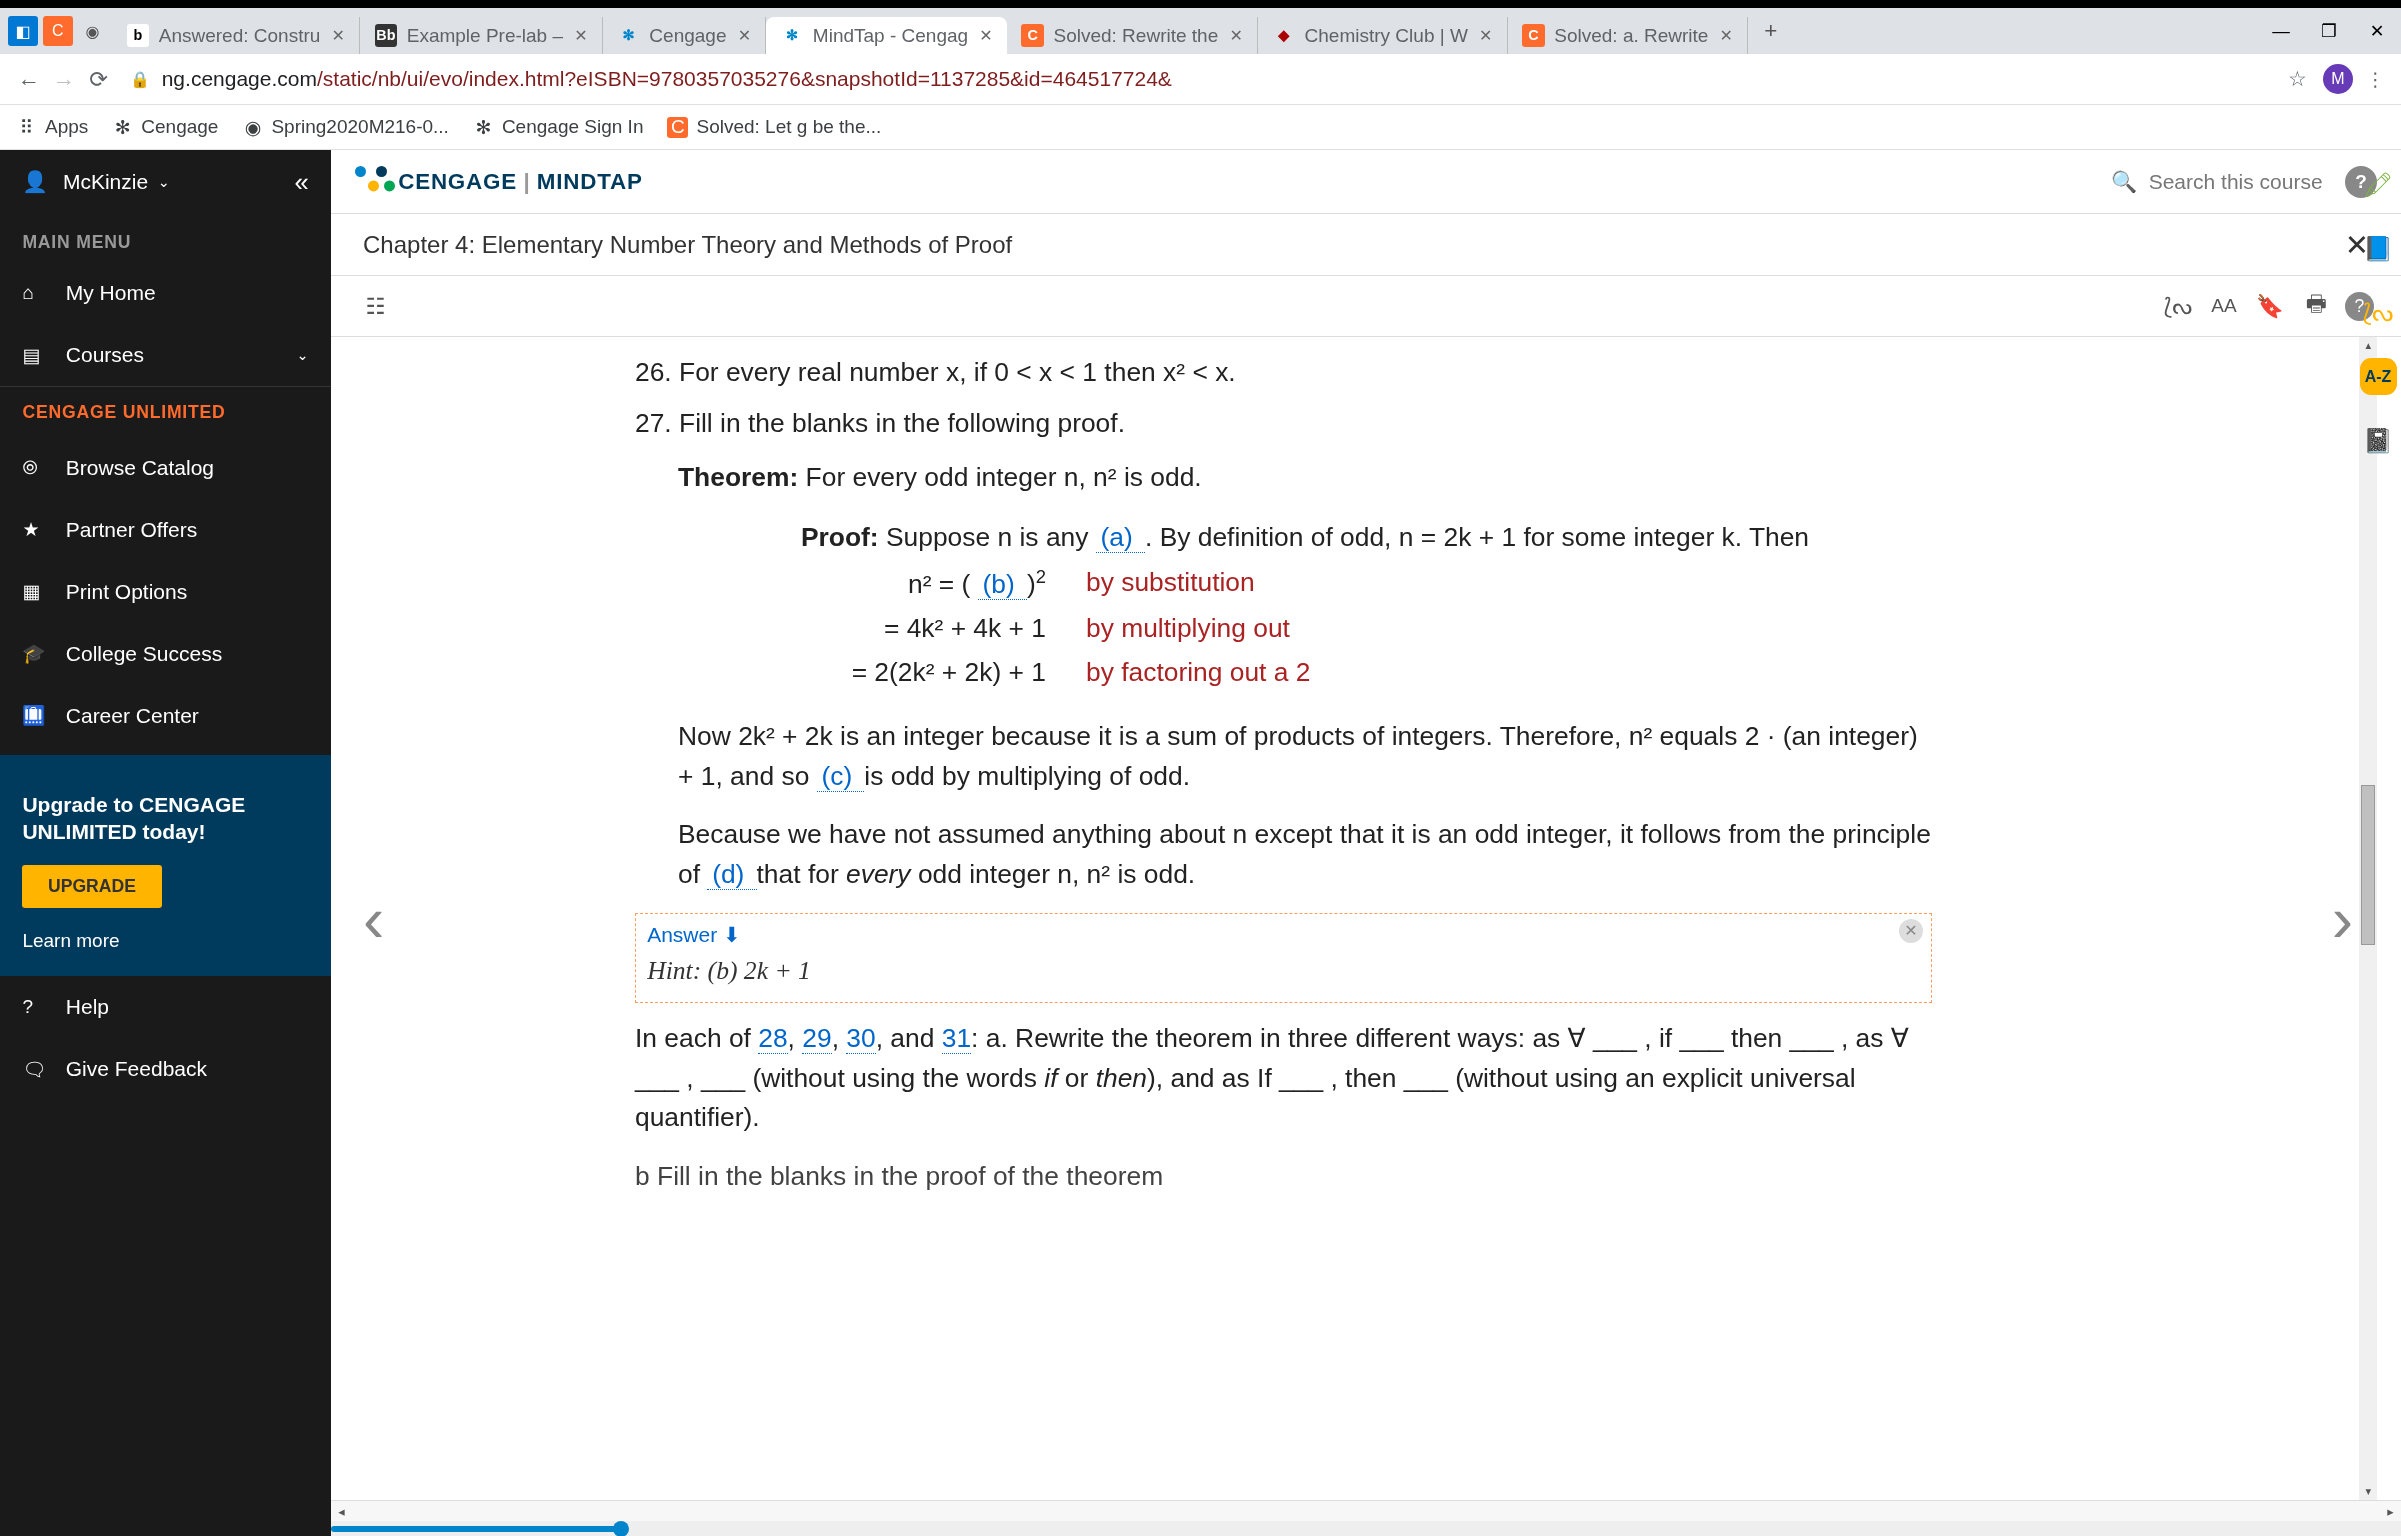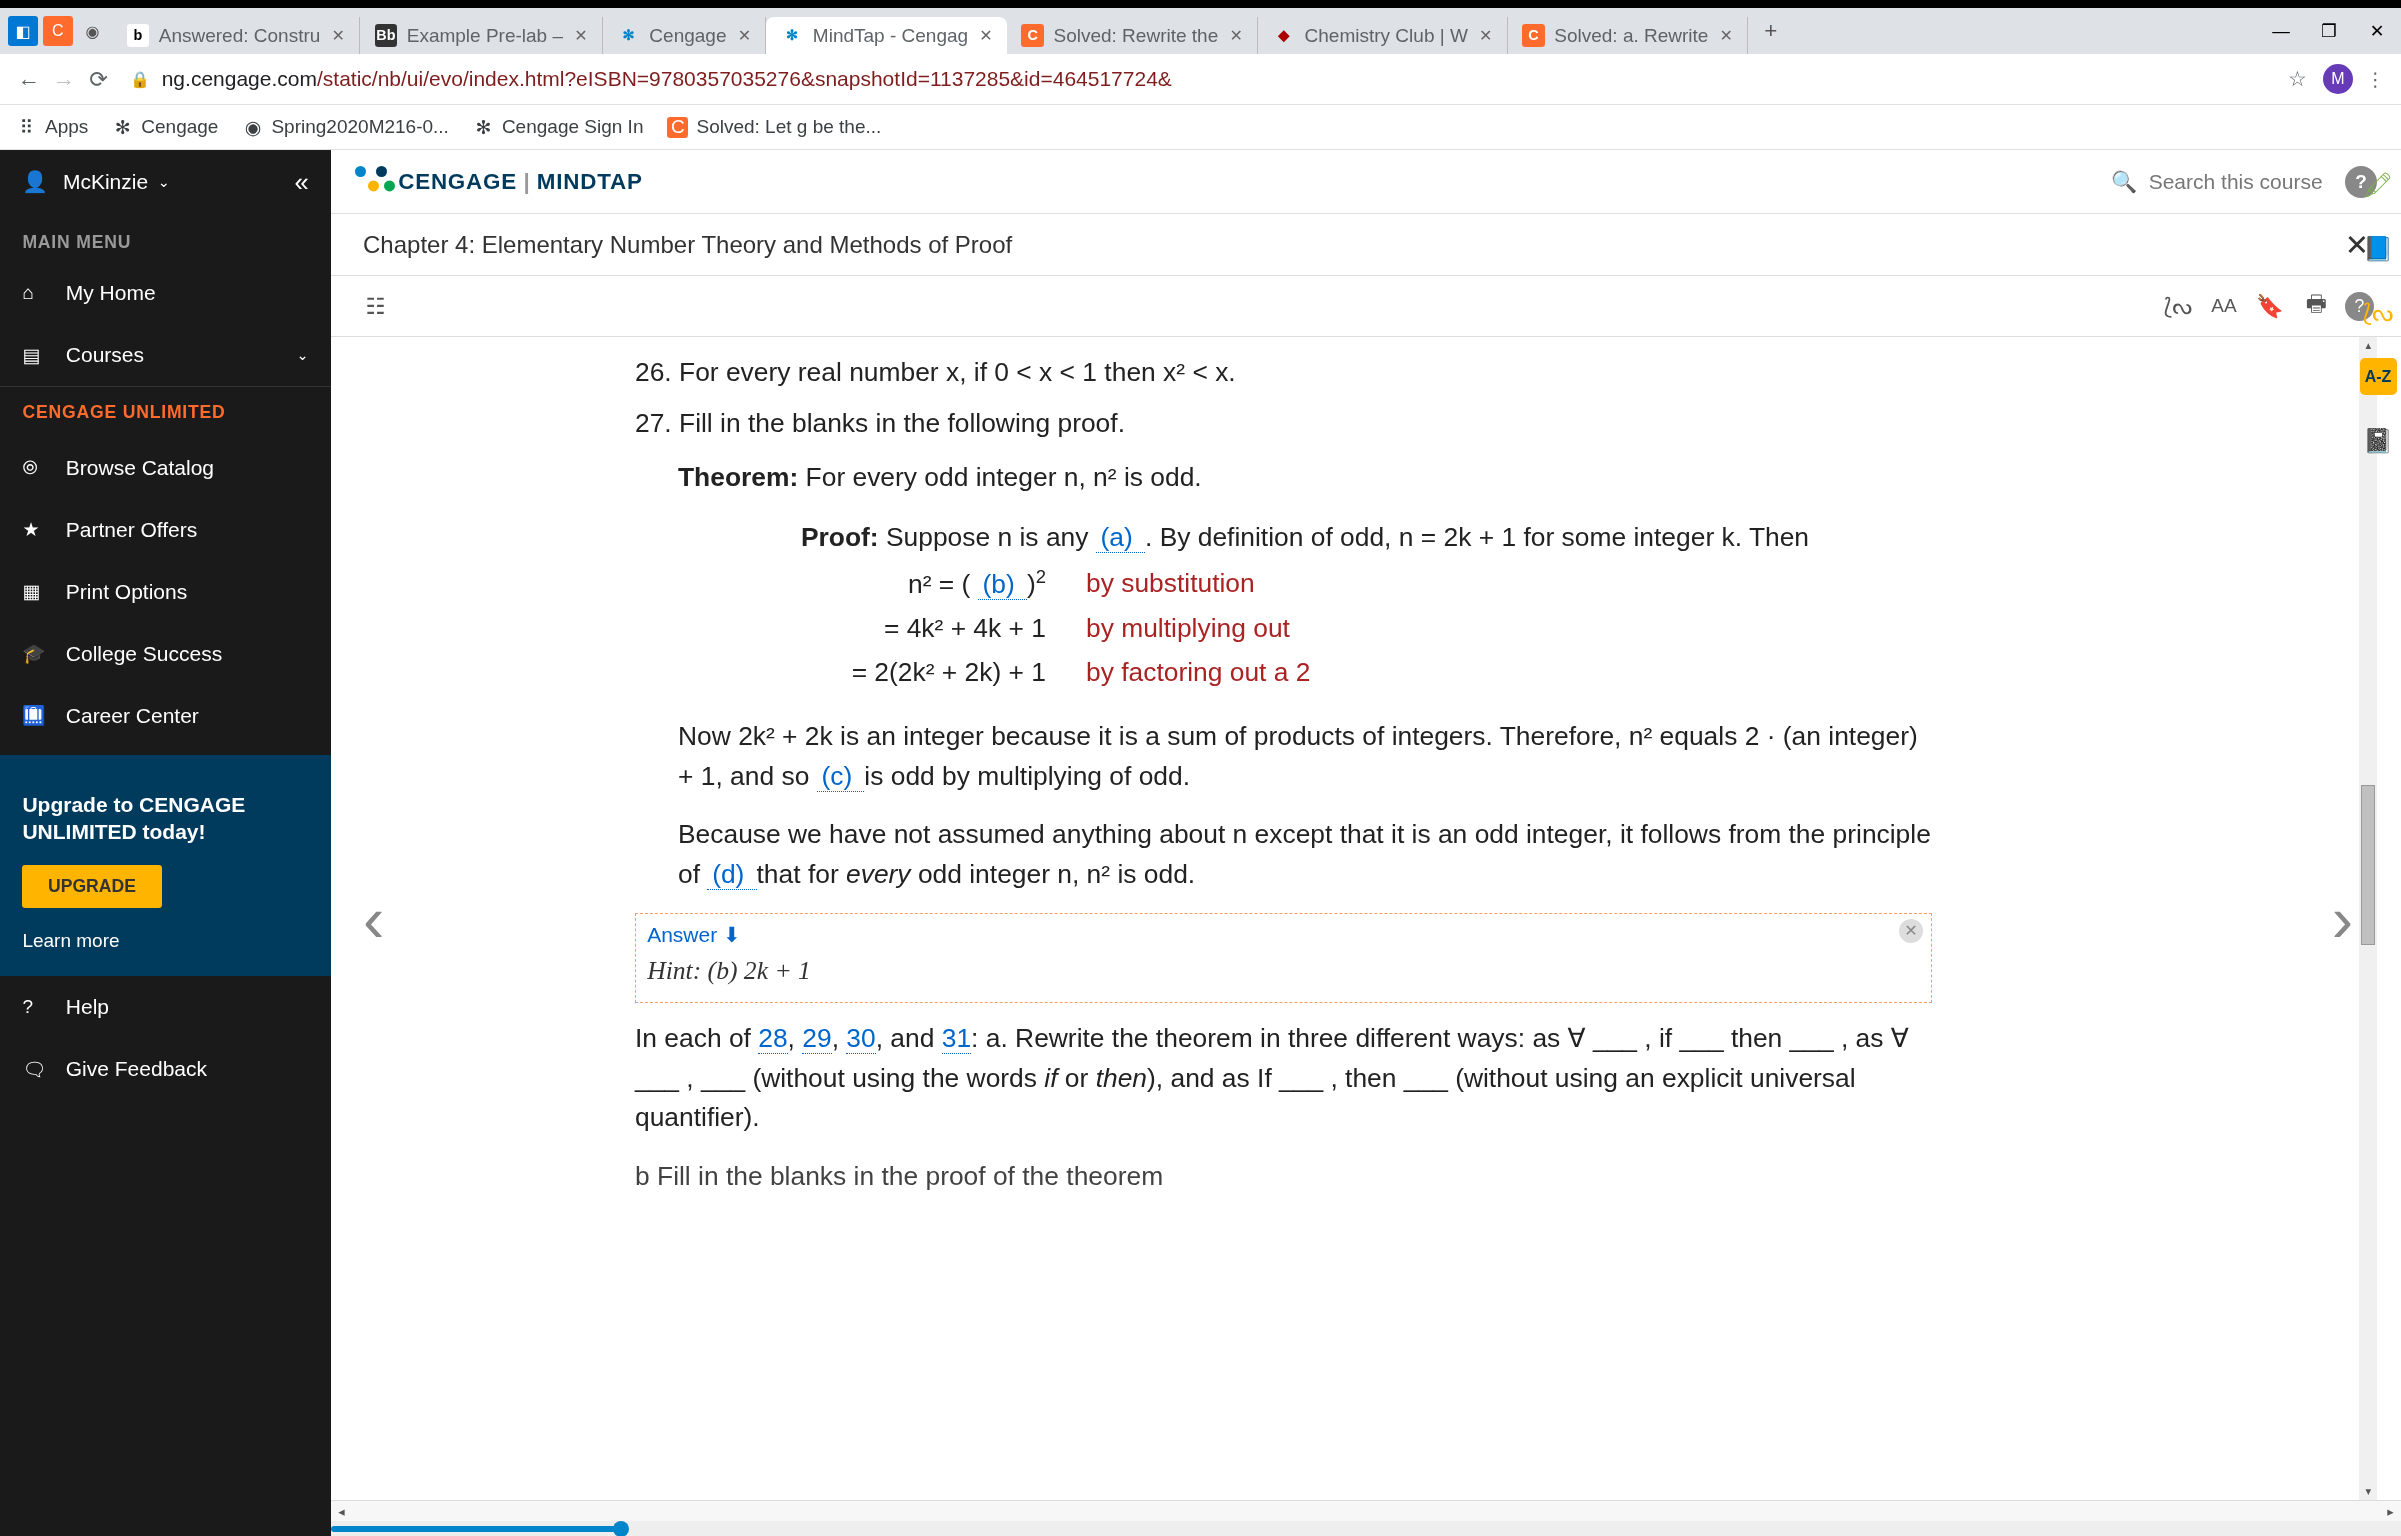--- a/index.html
+++ b/index.html
@@ -59,41 +59,41 @@
 .toolbar .tocbtn { margin-left:0; }
 .toolbar .spacer { flex:1; }
 .reader { flex:1; position:relative; overflow:hidden; background:#fff; }
 .pagenav { position:absolute; top:50%; transform:translateY(-50%); font-size:64px; color:#888; cursor:pointer; z-index:5; }
 .pagenav.left { left:32px; } .pagenav.right { right:48px; }
 .readercontent { position:absolute; left:304px; top:16px; width:1297px; font-family:Georgia,'Times New Roman',serif; font-size:26.4px; line-height:1.5; color:#222; }
 .readercontent .problem { margin-bottom:11.2px; }
 .readercontent .inset { padding-left:43px; margin-top:14.4px; }
 .readercontent .blank { border-bottom:1.6px dotted #0066cc; color:#0066cc; padding:0 4.8px; }
 .readercontent .why { color:#A22; margin-left:24px; }
-.readercontent .eqline { margin:4.8px 0 4.8px 104px; display:flex;align-items:center; }
+.readercontent .eqline { margin:4.8px 0 4.8px 104px; display:flex; }
 .readercontent .eqline .lhs { width:280px; text-align:right; padding-right:16px; }
 .readercontent .eqline .why { flex:0 0 auto; }
 .readercontent sup { font-size:0.7em; }
 .answerbox { border:1.6px dashed #ff9d60; background:#fff; margin:19px 0 16px; padding:4.8px 11.2px 11.2px; position:relative; font-family:Arial,sans-serif; }
 .answerbox .anshead { color:#0066cc; font-size:21px; }
 .answerbox .hinttxt { font-style:italic; font-size:25.6px; margin-top:1.6px; font-family:Georgia,serif; color:#333; }
 .answerbox .ansclose { position:absolute; right:8px; top:4.8px; width:24px; height:24px; border-radius:50%; background:#ddd; color:#888; display:flex; align-items:center; justify-content:center; font-size:16px; }
 .exlink { color:#0066cc; border-bottom:1.6px dotted #0066cc; }
 .vscroll { position:absolute; right:24px; top:0; width:17.6px; height:100%; background:#f0f0f0; }
 .vscroll .thumb { position:absolute; left:1.6px; width:14.4px; background:#c0c0c0; border:0.8px solid #999; }
 .vscroll .arr { position:absolute; left:0; width:17.6px; height:17.6px; display:flex; align-items:center; justify-content:center; font-size:11.2px; color:#555; }
 .hscroll { height:21px; background:#f7f7f7; position:relative; border-top:0.8px solid #ddd; }
 .hscroll .arr { position:absolute; width:21px; height:21px; display:flex; align-items:center; justify-content:center; font-size:12.8px; color:#555; }
 .hscroll .arr.left{left:0;} .hscroll .arr.right{right:0;}
 .progressbar { height:16px; background:#eee; position:relative; }
 .progressbar .fill { position:absolute; left:0; top:4.8px; height:6.4px; background:#0085ca; border-radius:3.2px; }
 .progressbar .knob { position:absolute; top:0; width:16px; height:16px; background:#0085ca; border-radius:50%; }
 .sidepanel { position:absolute; right:0; top:0; width:46px; height:100%; display:flex; flex-direction:column; align-items:center; padding-top:16px; gap:27px; }
 .sidepanel .sp { width:37px; height:37px; display:flex; align-items:center; justify-content:center; font-size:24px; }
-.sidepanel .glossary { background:#ffb400; color:#003a5c; font-weight:bold; font-size:16px; border-radius:5px; }
+.sidepanel .glossary { background:#ffb400; color:#003a5c; font-weight:bold; font-size:16px; border-radius:11px; }
 </style>
 </head>
 <body>
 
 <div class="titlebar"></div>
 
 <div class="tabbar">
   <div class="taskicon" style="background:#0078d4;color:#fff;border-radius:3.2px;">◧</div>
   <div class="taskicon" style="background:#ff6b2c;color:#fff;border-radius:3.2px;">C</div>
   <div class="taskicon" style="color:#555;">◉</div>

